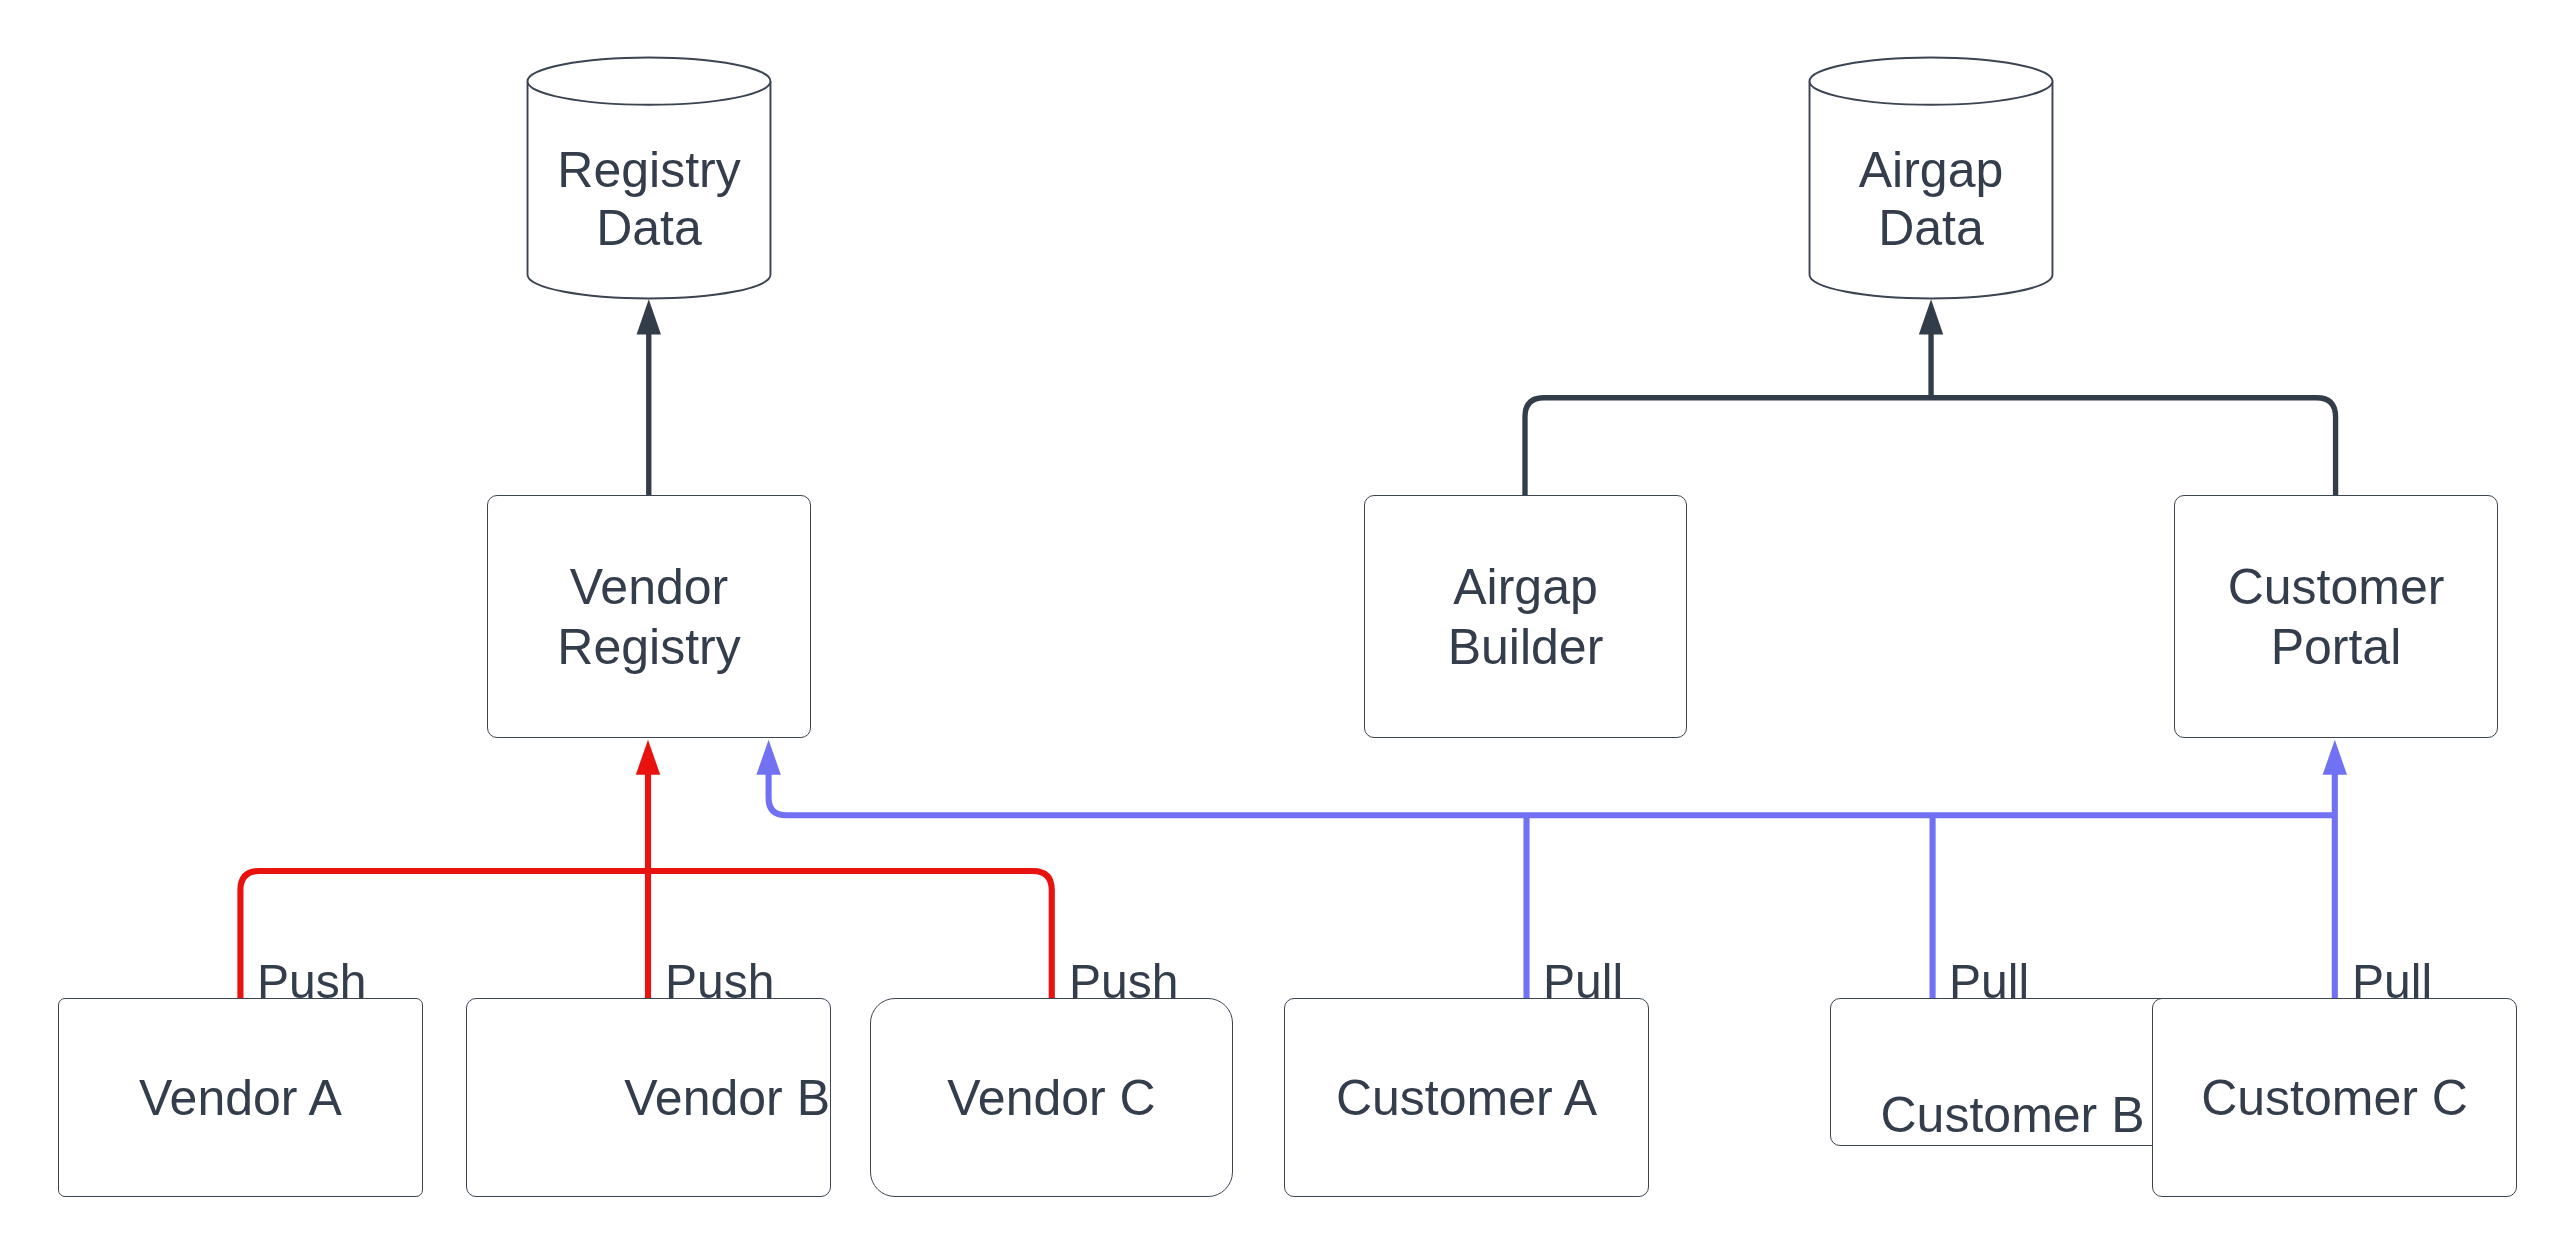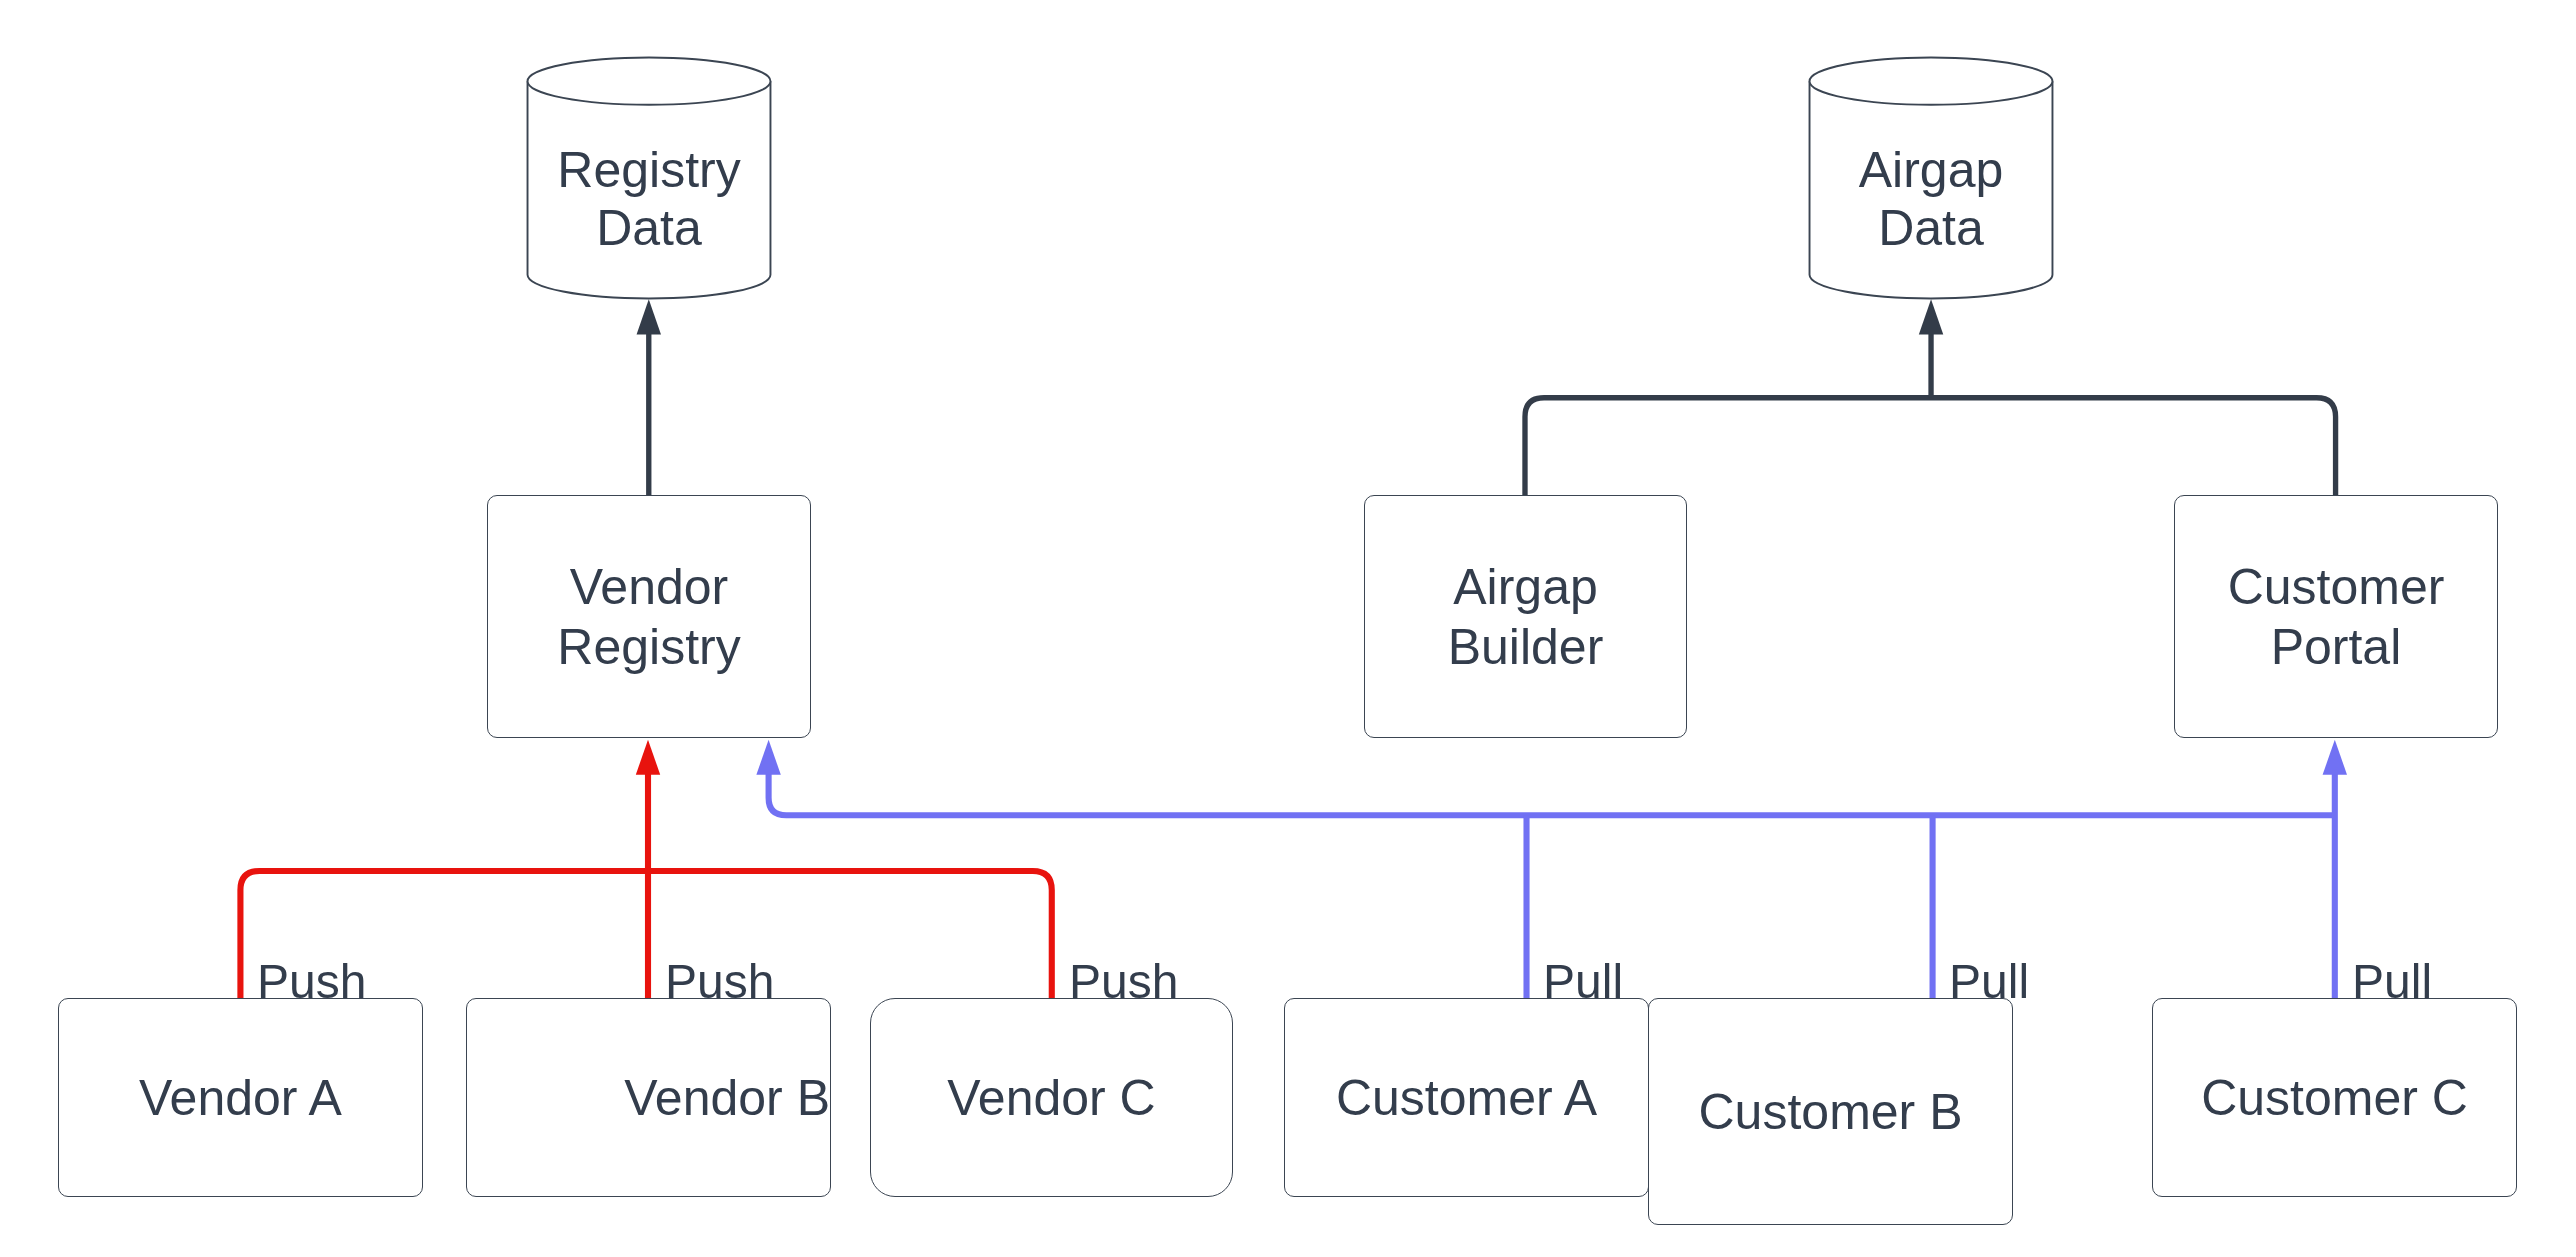--- a/index.html
+++ b/index.html
@@ -120,33 +120,33 @@
     </div>
   </div>
 
   <div class="node box" style="left:2174px;top:495px;width:324px;height:243px;">
     <div class="label">
       <div>Customer</div>
       <div>Portal</div>
     </div>
   </div>
 
-  <div class="node box" style="left:58px;top:998px;width:365px;height:199px;">
+  <div class="node box" style="left:58px;top:998px;width:365px;height:199px;border-radius:7px;">
     <div class="label">Vendor A</div>
   </div>
   <div class="node box" style="left:466px;top:998px;width:365px;height:199px;justify-content:flex-end;">
     <div class="label">Vendor B</div>
   </div>
   <div class="node box" style="left:870px;top:998px;width:363px;height:199px;border-radius:25px;">
     <div class="label">Vendor C</div>
   </div>
   <div class="node box" style="left:1284px;top:998px;width:365px;height:199px;">
     <div class="label">Customer A</div>
   </div>
-  <div class="node box" style="left:1648px;top:998px;width:365px;height:227px;">
+  <div class="node box" style="left:1830px;top:998px;width:365px;height:148px;align-items:flex-end;">
     <div class="label">Customer B</div>
   </div>
   <div class="node box" style="left:2152px;top:998px;width:365px;height:199px;">
     <div class="label">Customer C</div>
   </div>
 
   <div class="edge-label" style="left:257px;top:918px;">Push</div>
   <div class="edge-label" style="left:665px;top:918px;">Push</div>
   <div class="edge-label" style="left:1069px;top:918px;">Push</div>
   <div class="edge-label" style="left:1543px;top:918px;">Pull</div>

